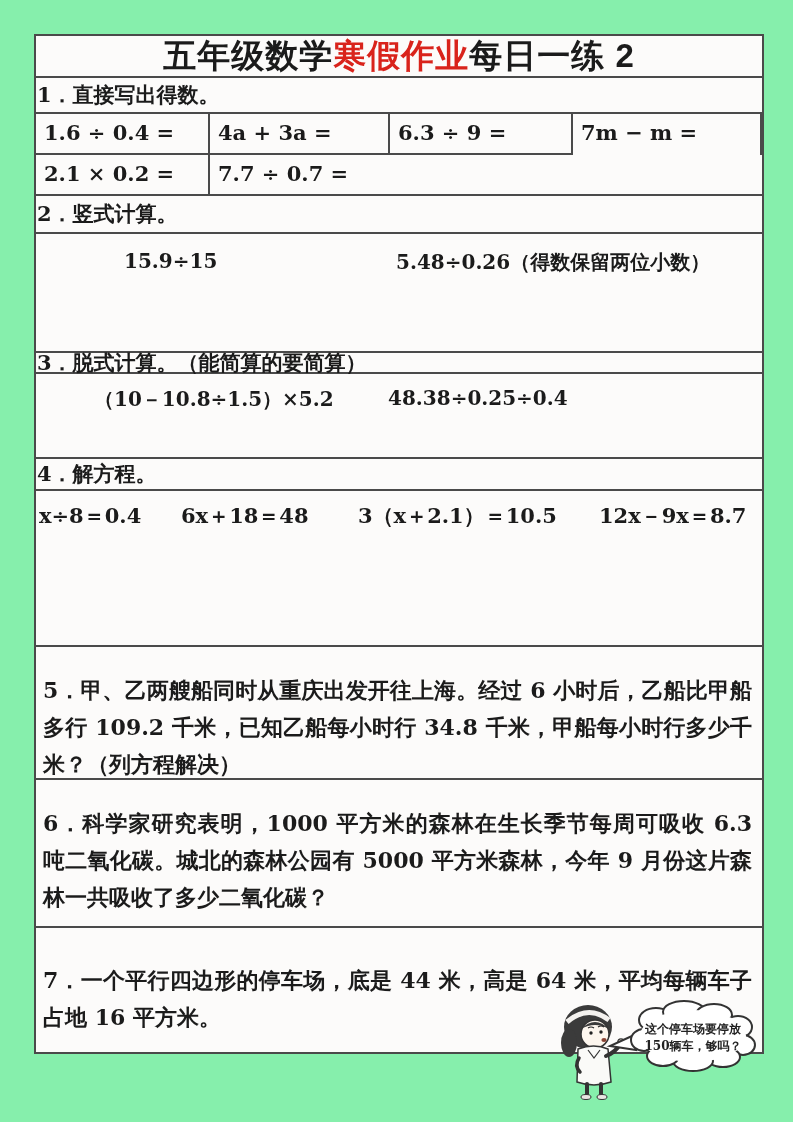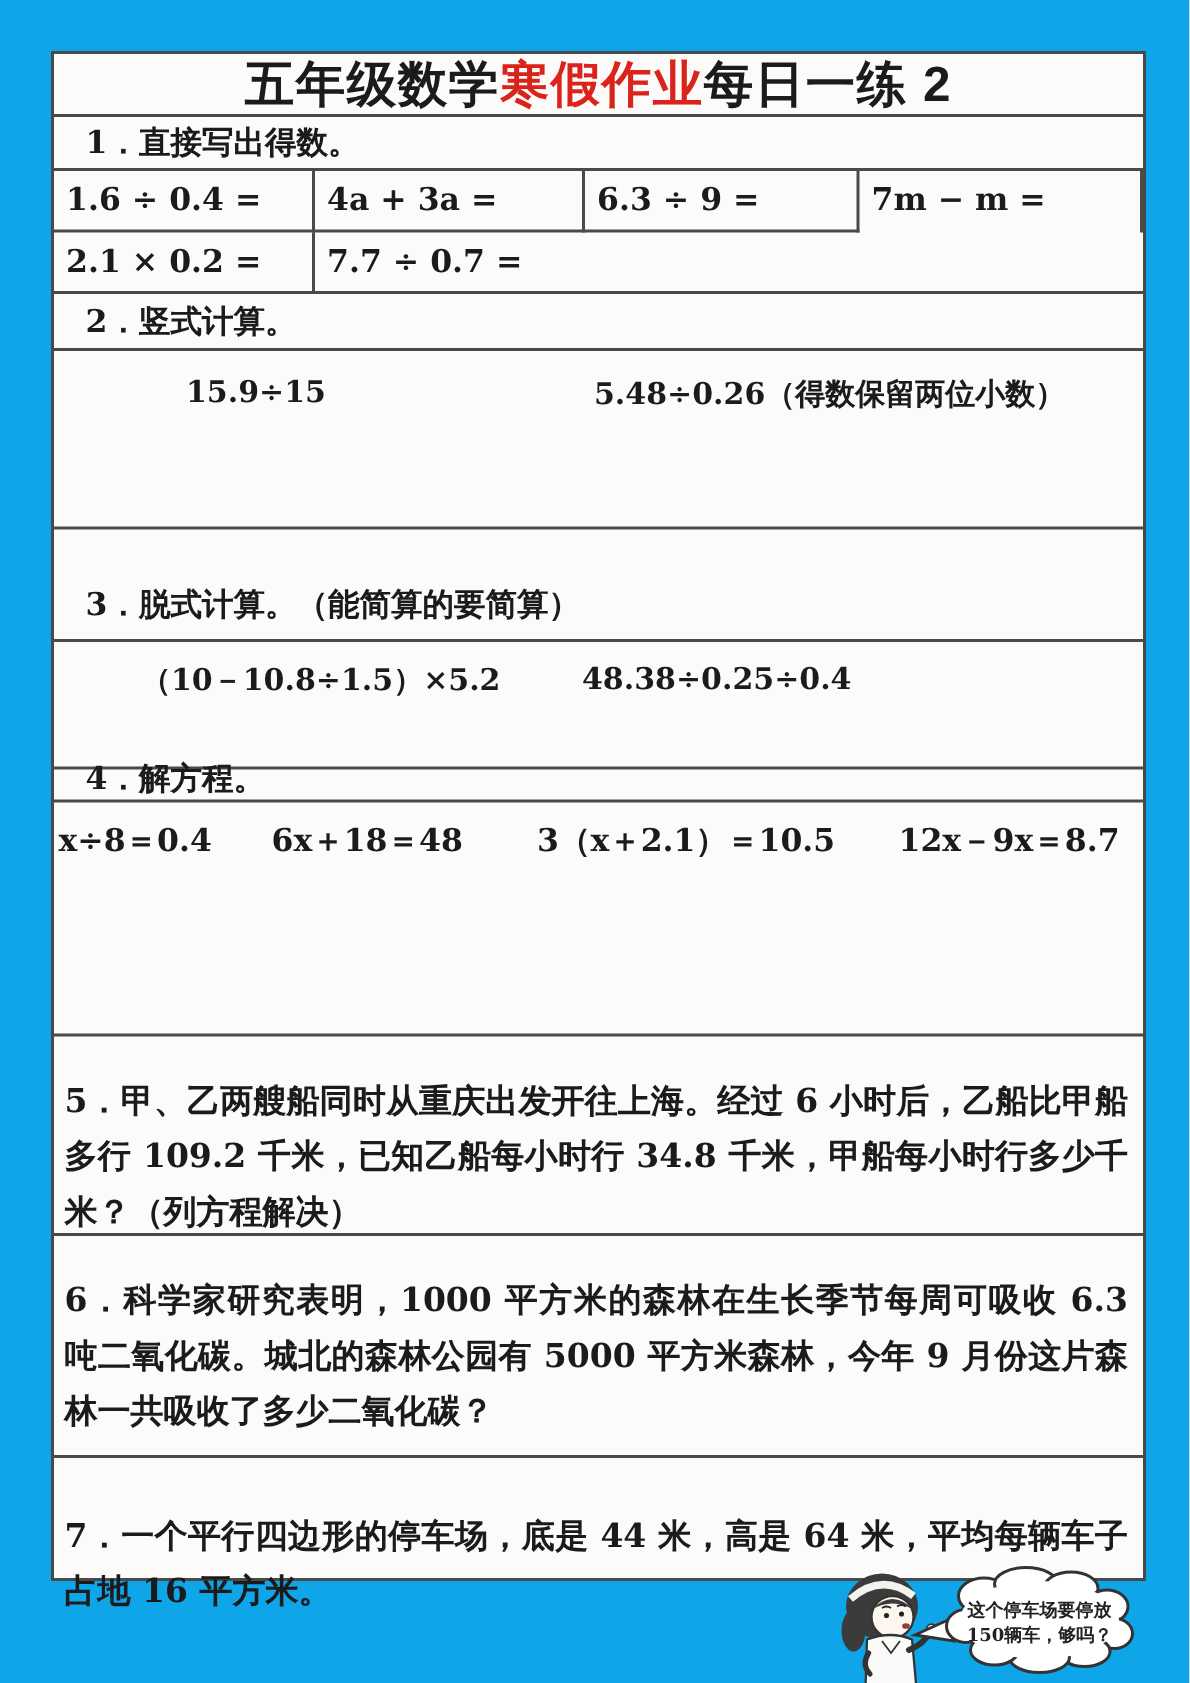--- a/index.html
+++ b/index.html
@@ -1,40 +1,40 @@
 <!DOCTYPE html>
 <html><head>
 <meta charset="utf-8">
 <style>
   * { margin:0; padding:0; box-sizing:border-box; }
   html,body { background:#efeeec; }
   .page {
     position:relative; width:793px; height:1122px;
-    background:#0ea5e9; overflow:hidden;
+    background:#86efac; overflow:hidden;
     font-family:"DejaVu Serif","Liberation Serif",serif;
     color:#1b1b1b;
   }
   .sheet {
     position:absolute; left:34px; top:34px; width:730px; height:1020px;
     border:2px solid #4a4a4a; background:#fcfbfa;
   }
   .row { width:100%; border-bottom:2px solid #4a4a4a; position:relative; }
   .row:last-child { border-bottom:none; }
 
   .title-row { height:42px; display:flex; justify-content:center; align-items:center;
     font-family:"Liberation Sans",sans-serif; font-weight:bold; font-size:33px;
     letter-spacing:1px; white-space:nowrap; }
   .title-red { color:#d9231b; }
 
-  .heading-row { display:flex; align-items:center; padding-left:21px;
+  .heading-row { display:flex; align-items:center; padding-left:1px;
     font-size:21px; font-weight:bold; }
   .h-s1 { height:36px; }
   .h-s2 { height:38px; }
-  .h-s3 { height:48px;margin-top:27px; }
-  .h-s4 { height:22px;align-items:flex-end; }
+  .h-s3 { height:21px; }
+  .h-s4 { height:32px; }
 
   .calc-grid { height:82px; display:grid;
     grid-template-columns:174px 180px 183px 1fr;
     grid-template-rows:41px 41px; }
   .calc-cell { border-right:2px solid #4a4a4a; border-bottom:2px solid #4a4a4a;
     font-size:21px; font-weight:bold; line-height:38px; padding-left:8px;
     white-space:nowrap; overflow:hidden; }
   .calc-cell.last-col { border-right:none; }
   .calc-cell.bottom { border-bottom:none; }
 

